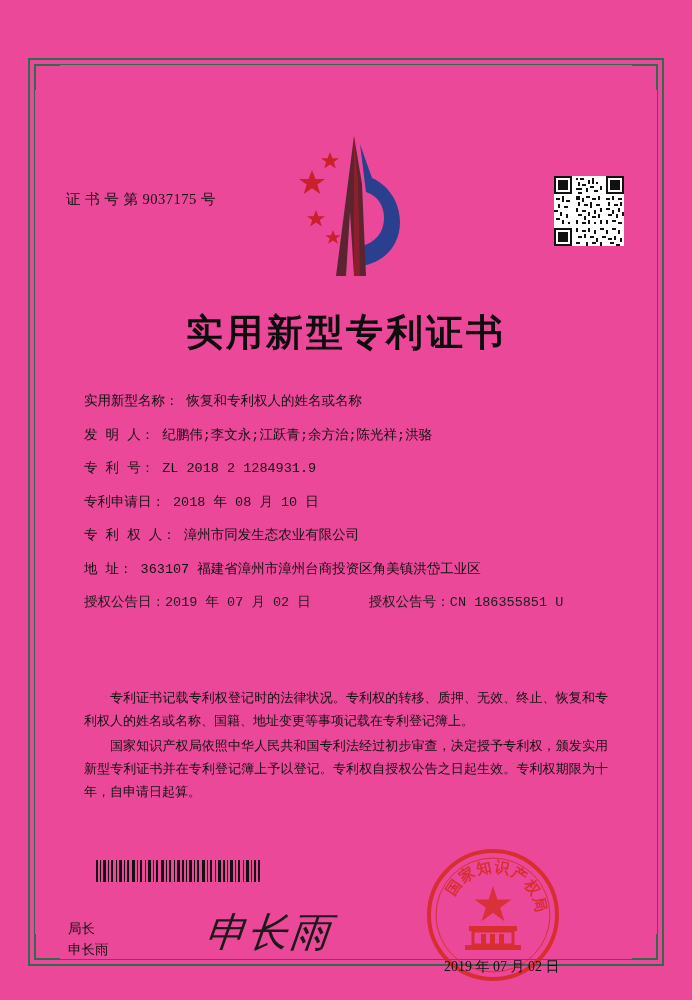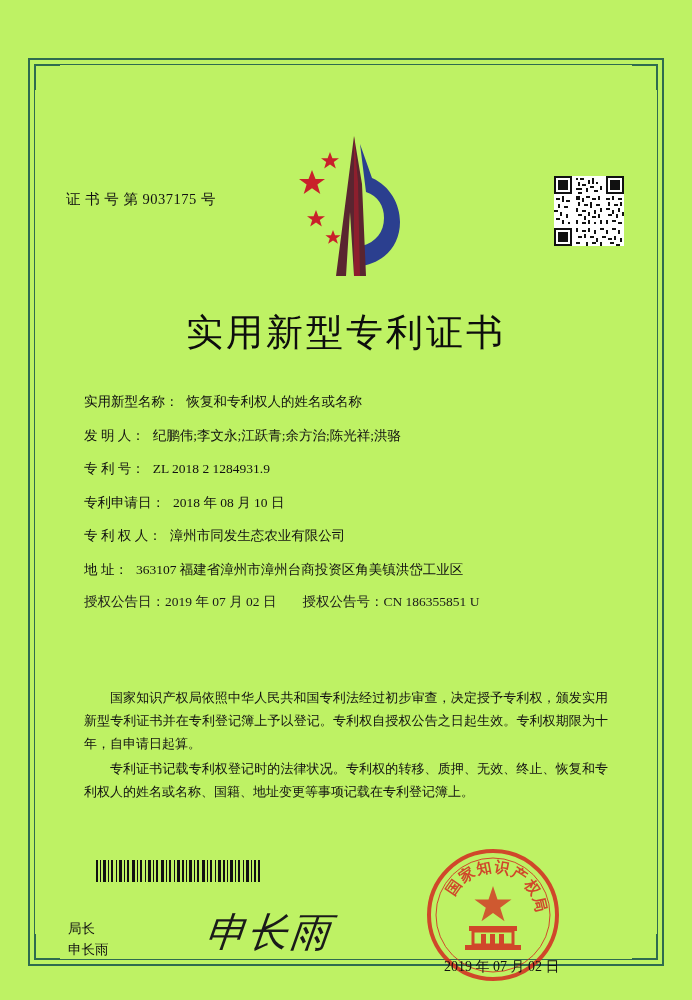--- a/index.html
+++ b/index.html
@@ -13,21 +13,21 @@
     font-family: "Liberation Serif", "DejaVu Serif", serif;
     color: #1a1a1a;
     position: relative;
     overflow: hidden;
   }
   .page {
     position: absolute;
     left: 0; top: 0;
     width: 692px;
     height: 1000px;
-    background: #bef264;
+    background: #ec4899;
   }
   
   .border-outer {
     position: absolute;
     left: 28px; top: 58px;
     width: 636px; height: 908px;
     border: 2px solid #2f6b4f;
     box-sizing: border-box;
   }
   .border-inner {
@@ -73,31 +73,32 @@
   }
   .qr svg { display:block; }
 
   
   .title {
     position: absolute;
     left: 0; top: 308px;
     width: 692px;
     text-align: center;
     font-size: 37px;
-    font-weight: normal;
+    font-weight: bold;
     letter-spacing: 3px;
     font-family: "DejaVu Serif", "Liberation Serif", serif;
     color: #0d0d0d;
   }
 
   
   .fields {
     position: absolute;
     left: 84px; top: 392px;
     width: 540px;
+    font-family: Liberation Mono, monospace;
   }
   .row {
     display: flex;
     align-items: baseline;
     margin-bottom: 13.5px;
     font-size: 13.5px;
     line-height: 20px;
   }
   .row .label {
     white-space: nowrap;
@@ -107,21 +108,21 @@
     margin-left: 8px;
     color: #111;
   }
 
   .row-inline {
     display: flex;
     align-items: flex-end;
     font-size: 13.5px;
     margin-bottom: 13.5px;
   }
-  .row-inline .seg2 { margin-left: 26px; display:flex; align-items: baseline;}
+  .row-inline .seg2 { margin-left: 58px; display:flex; align-items: baseline;}
 
   
   .paras {
     position: absolute;
     left: 84px; top: 686px;
     width: 524px;
     font-size: 13px;
     line-height: 23px;
     text-align: justify;
     color: #111;
@@ -333,22 +334,22 @@
       <span class="label">授权公告日：</span>
       <span class="value">2019 年 07 月 02 日</span>
       <span class="seg2">
         <span class="label">授权公告号：</span>
         <span class="value">CN 186355851 U</span>
       </span>
     </div>
   </div>
 
   <div class="paras">
+    <p>专利证书记载专利权登记时的法律状况。专利权的转移、质押、无效、终止、恢复和专利权人的姓名或名称、国籍、地址变更等事项记载在专利登记簿上。</p>
     <p>国家知识产权局依照中华人民共和国专利法经过初步审查，决定授予专利权，颁发实用新型专利证书并在专利登记簿上予以登记。专利权自授权公告之日起生效。专利权期限为十年，自申请日起算。</p>
-    <p>专利证书记载专利权登记时的法律状况。专利权的转移、质押、无效、终止、恢复和专利权人的姓名或名称、国籍、地址变更等事项记载在专利登记簿上。</p>
   </div>
 
   <div class="barcode">
     <svg width="164" height="22" viewBox="0 0 164 22" shape-rendering="crispEdges">
       <g fill="#111">
         <rect x="0" y="0" width="2" height="22"></rect>
           <rect x="4" y="0" width="1" height="22"></rect>
         <rect x="7" y="0" width="3" height="22"></rect>
           <rect x="12" y="0" width="1" height="22"></rect>
         <rect x="15" y="0" width="2" height="22"></rect>

